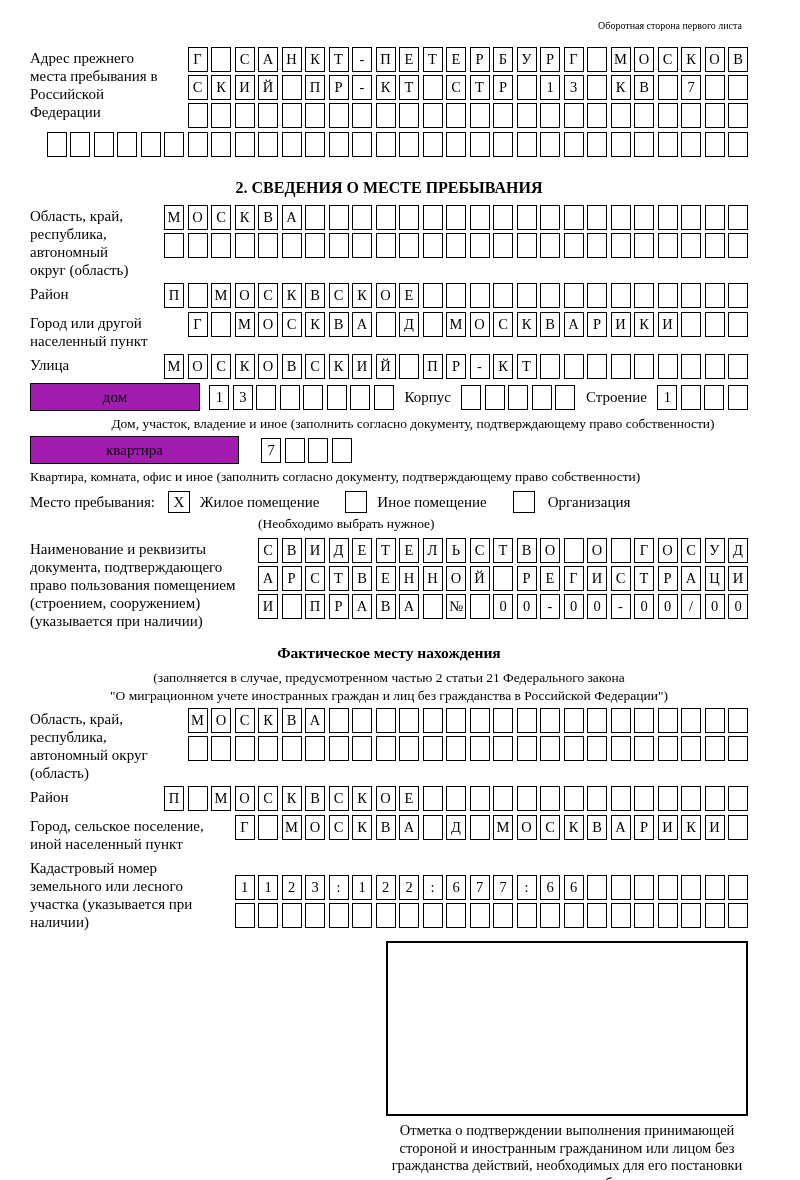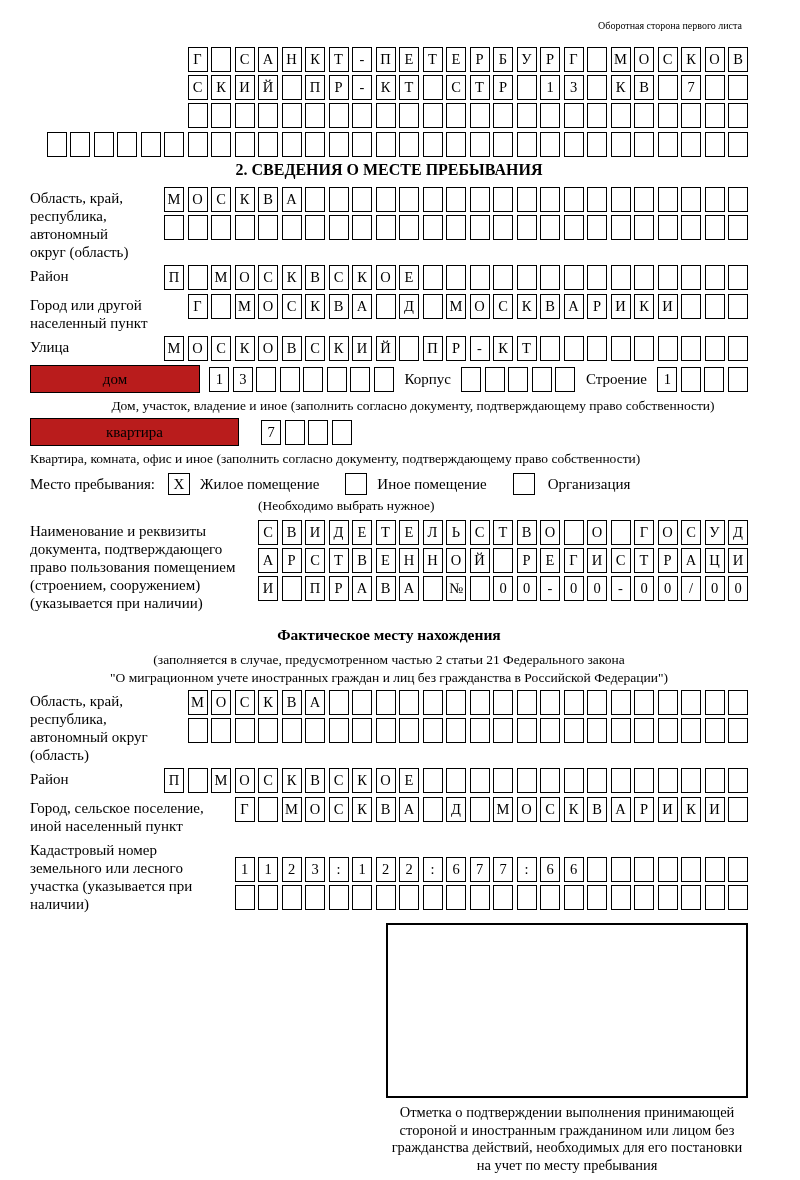--- a/index.html
+++ b/index.html
@@ -20,26 +20,26 @@
 
   .crow { display:flex; gap:3.5px; justify-content:flex-end; }
   .cb {
     flex:none; width:20px; height:25px; border:1.6px solid #000;
     display:flex; align-items:center; justify-content:center;
     font-size:14.5px; line-height:1; background:#fff;
   }
   .fullrow { margin-top:3px; }
 
   .note { font-size:13.5px; text-align:center; margin:5px 0 4px 0; line-height:16px; }
-  .stitle { font-weight:bold; text-align:center; font-size:16px; margin:4px 0 8px 0; }
+  .stitle { font-weight:bold; text-align:center; font-size:16px; margin:22px 0 8px 0; }
   .stitle2 { font-weight:bold; text-align:center; font-size:15.5px; margin:14px 0 8px 0; }
 
   .hrow { display:flex; align-items:center; justify-content:space-between; margin:4px 0 2px 0; }
   .wbox { border:1.6px solid #000; height:28px; display:flex; align-items:center;
-          justify-content:center; background:#b91c1c; }
+          justify-content:center; background:#a21caf; }
   .wbox.dom { width:170px; } .wbox.kv { width:209px; }
   .inlabel { white-space:nowrap; padding:0 1px; }
   .aptrow { display:flex; align-items:center; gap:22px; margin:4px 0 2px 0; }
 
   .stayrow { display:flex; align-items:center; margin:6px 0 2px 0; }
   .chk { flex:none; width:22px; height:22px; border:1.7px solid #000; display:flex;
          align-items:center; justify-content:center; font-size:15px; background:#fff; }
   .stayrow .gap-s{ width:10px; } .stayrow .gap-m{ width:13px; } .stayrow .gap-l{ width:26px; }
   .staynote { font-size:13.5px; margin:3px 0 6px 228px; }
 
@@ -50,20 +50,21 @@
 </style>
 </head>
 <body>
 
 <div class="page">
   <div class="content">
 
     <div class="hdr">Оборотная сторона первого листа</div>
 
     <div class="frow">
+      <div class="flabel w135">Адрес прежнего места пребывания в Российской Федерации</div>
       <div class="rows">
         <div class="crow">
             <span class="cb">Г</span>
             <span class="cb"></span>
             <span class="cb">С</span>
             <span class="cb">А</span>
             <span class="cb">Н</span>
             <span class="cb">К</span>
             <span class="cb">Т</span>
             <span class="cb">-</span>

